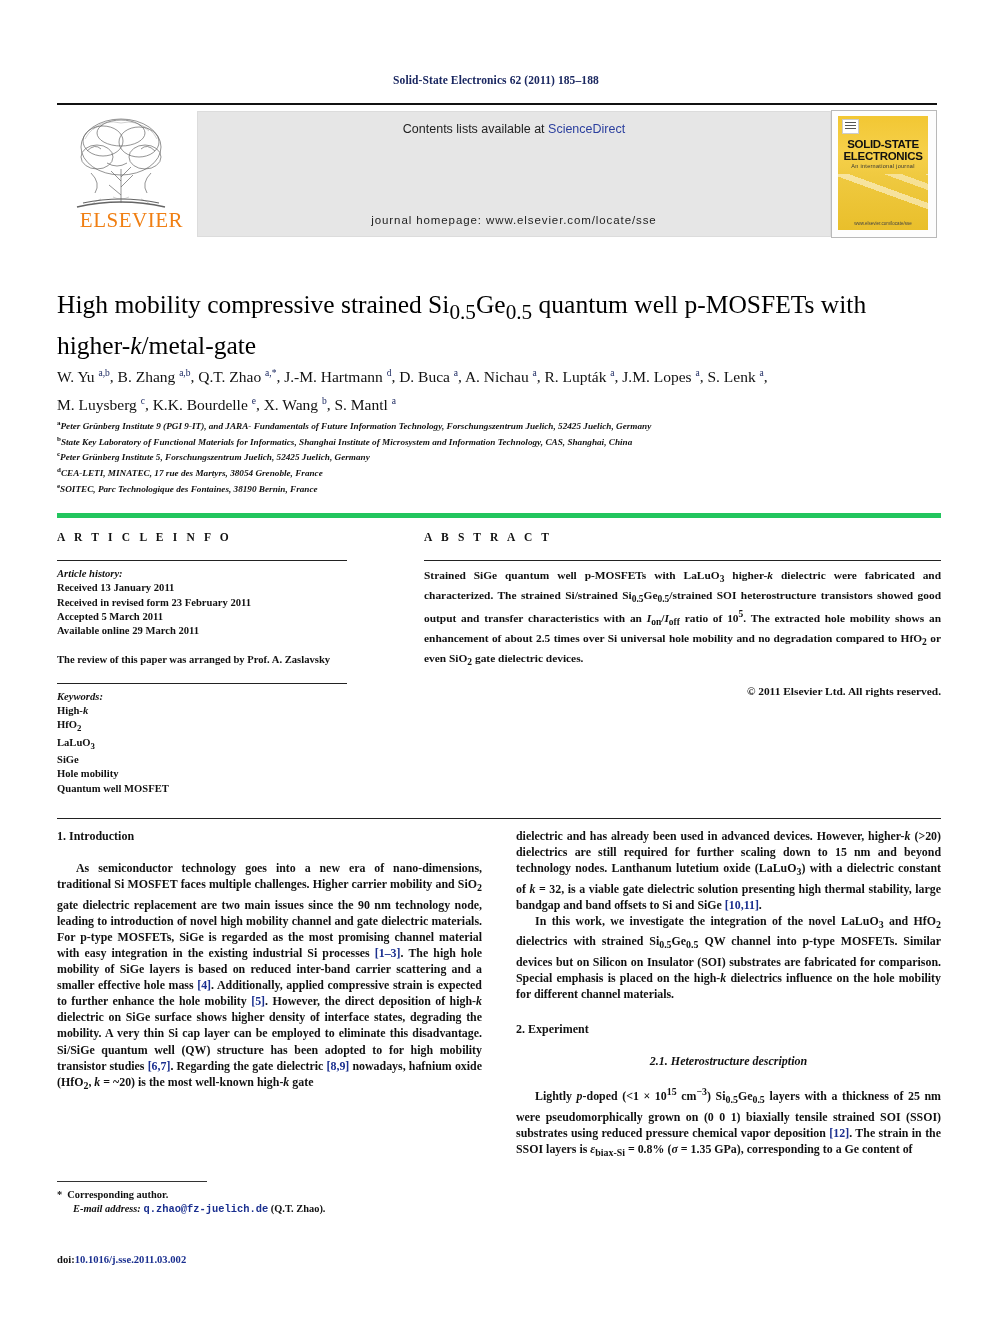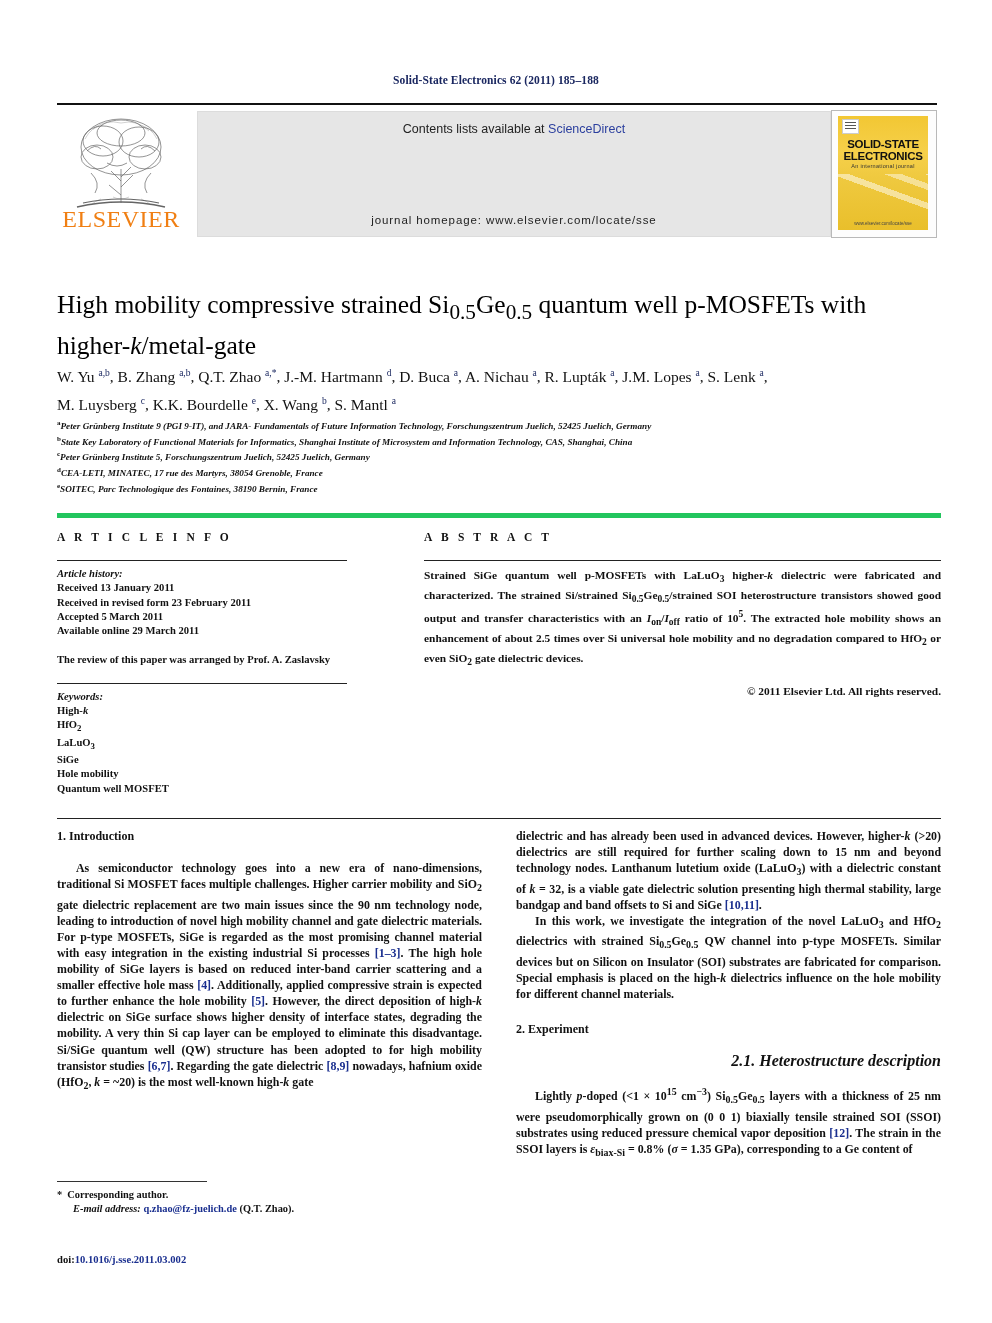--- a/index.html
+++ b/index.html
@@ -47,23 +47,23 @@
     position: absolute;
     left: 0; top: 6px;
     width: 128px;
     height: 124px;
   }
   .tree-svg { position: absolute; left: 10px; top: 0; }
   .elsevier-word {
     position: absolute;
     left: 2px; bottom: 2px;
     width: 124px;
-    text-align: center;
-    font-family: "Liberation Serif", serif;
-    font-size: 24px;
+    text-align: right;
+    font-family: "Liberation Serif", serif;
+    font-size: 21px;
     letter-spacing: .5px;
     color: #F07F13;
   }
   .banner {
     position: absolute;
     left: 140px; top: 6px;
     width: 632px;
     height: 124px;
     background: #e6e6e6;
     border: 1px solid #dcdcdc;
@@ -265,25 +265,25 @@
   .col-left  { left: 57px; }
   .col-right { left: 516px; }
   .h2 {
     font-size: 12px;
     font-weight: bold;
     margin: 0 0 16px 0;
     text-align: left;
   }
   .h2.spaced { margin-top: 19px; }
   .h3 {
-    font-size: 16px;
+    font-size: 12px;
     font-weight: bold;
     font-style: italic;
     margin: 0 0 15px 0;
-    text-align: right;
+    text-align: center;
   }
   p.para { margin: 0; text-indent: 19px; }
   .cite { color: #1a2f8f; }
 
   
   .footnote-rule {
     position: absolute;
     left: 57px; top: 1181px;
     width: 150px;
     border-top: 1px solid #333;
@@ -293,21 +293,21 @@
     left: 57px; top: 1188px;
     width: 425px;
     font-size: 10.4px;
     line-height: 14px;
     font-weight: bold;
     color: #111;
   }
   .footnote .star { margin-right: 5px; }
   .footnote .indent { padding-left: 16px; }
   .footnote .it { font-style: italic; }
-  .mail { color: #1a2f8f; }
+  .mail { color: #1a2f8f; font-family: Liberation Mono, monospace; }
 
   .footer {
     position: absolute;
     left: 57px; top: 1253px;
     width: 560px;
     font-size: 10.6px;
     line-height: 14px;
     font-weight: bold;
     color: #111;
   }

